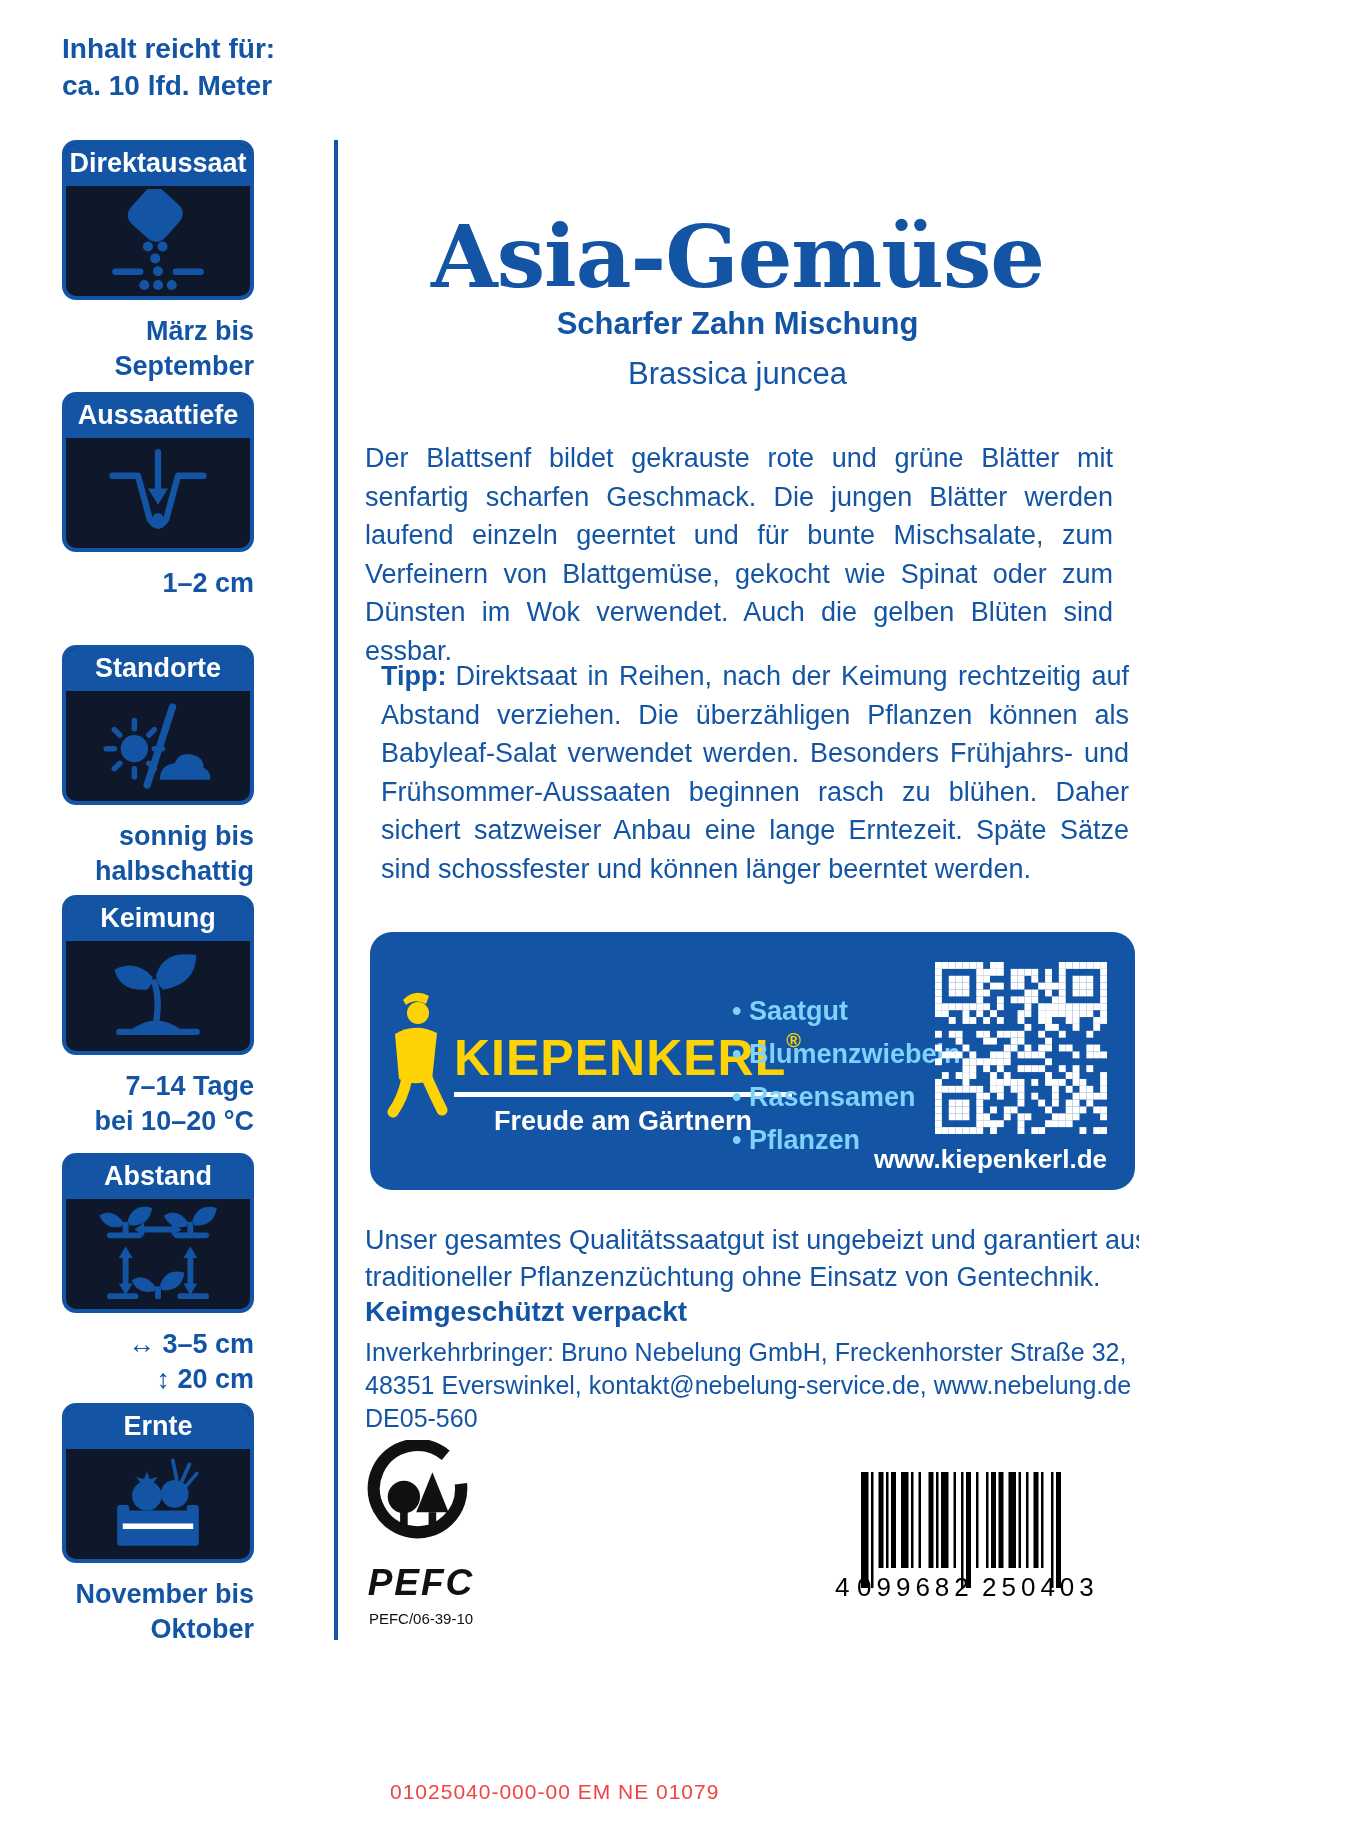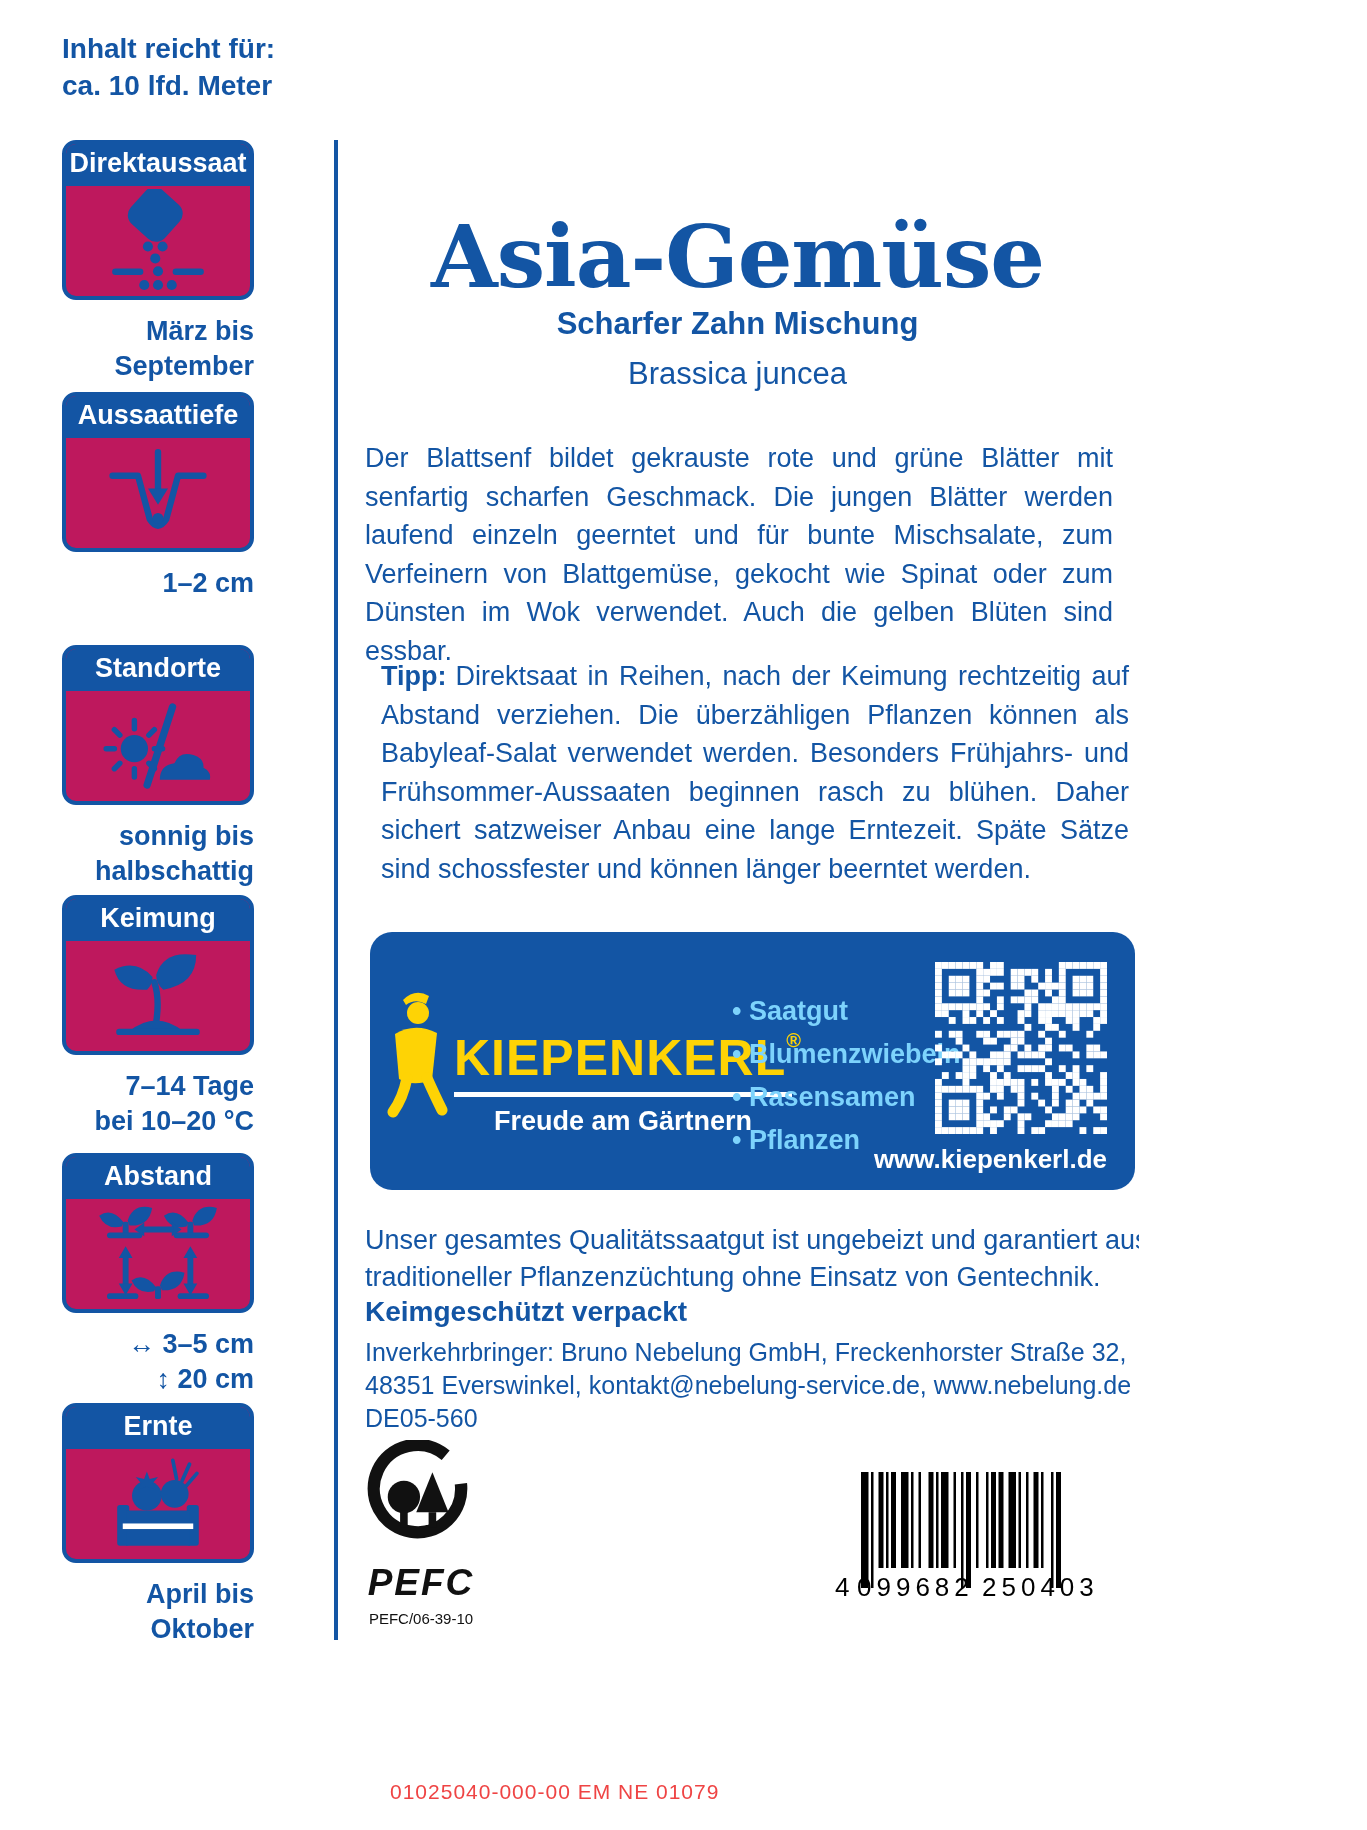--- a/index.html
+++ b/index.html
@@ -9,21 +9,21 @@
 
   
   .capacity{position:absolute;left:62px;top:30px;font-size:28px;line-height:37px;font-weight:bold;}
 
   
   .divider{position:absolute;left:334px;top:140px;width:4px;height:1500px;background:#1355a4;}
 
   
   .sitem{position:absolute;left:62px;width:192px;}
   .sbox{height:160px;border:4px solid #1355a4;border-radius:14px;overflow:hidden;
-        box-sizing:border-box;background:#be185d;}
+        box-sizing:border-box;background:#0f172a;}
   .sbox .hdr{background:#1355a4;color:#fff;font-weight:bold;font-size:27px;
              text-align:center;padding:4px 0 7px;}
   .sbox .ic{height:110px;display:flex;align-items:center;justify-content:center;}
   .scap{margin-top:14px;text-align:right;font-size:27px;line-height:35px;font-weight:bold;}
 
   
   .title{position:absolute;left:345px;top:148px;width:785px;text-align:center;
          font-family:"DejaVu Serif","Liberation Serif",serif;font-weight:bold;
          font-size:86px;letter-spacing:-1px;}
   .subtitle{position:absolute;left:365px;top:306px;width:745px;text-align:center;
@@ -216,21 +216,21 @@
           <circle cx="48" cy="46" r="16"></circle>
           <polygon points="48,20 51,28 60,26 54,33 58,40 48,36 38,40 42,33 36,26 45,28"></polygon>
           <circle cx="78" cy="44" r="15"></circle>
           <rect x="16" y="56" width="13" height="44" rx="3"></rect>
           <rect x="91" y="56" width="13" height="44" rx="3"></rect>
           <rect x="26" y="62" width="68" height="38"></rect>
           <rect x="22" y="76" width="76" height="6" fill="#fff"></rect>
         </svg>
       </div>
     </div>
-    <div class="scap pre">April bis
+    <div class="scap pre">November bis
 Oktober</div>
   </div>
 
   <h1 class="title">Asia-Gemüse</h1>
   <div class="subtitle">Scharfer Zahn Mischung</div>
   <div class="botanical">Brassica juncea</div>
 
   <p class="para p-desc">Der Blattsenf bildet gekrauste rote und grüne Blätter mit senfartig scharfen Geschmack. Die jungen Blätter werden laufend einzeln geerntet und für bunte Mischsalate, zum Verfeinern von Blattgemüse, gekocht wie Spinat oder zum Dünsten im Wok verwendet. Auch die gelben Blüten sind essbar.</p>
 
   <p class="para p-tip"><span class="tip-label">Tipp:</span><span>Direktsaat in Reihen, nach der Keimung rechtzeitig auf Abstand verziehen. Die überzähligen Pflanzen können als Babyleaf-Salat verwendet werden. Besonders Frühjahrs- und Frühsommer-Aussaaten beginnen rasch zu blühen. Daher sichert satzweiser Anbau eine lange Erntezeit. Späte Sätze sind schossfester und können länger beerntet werden.</span></p>

